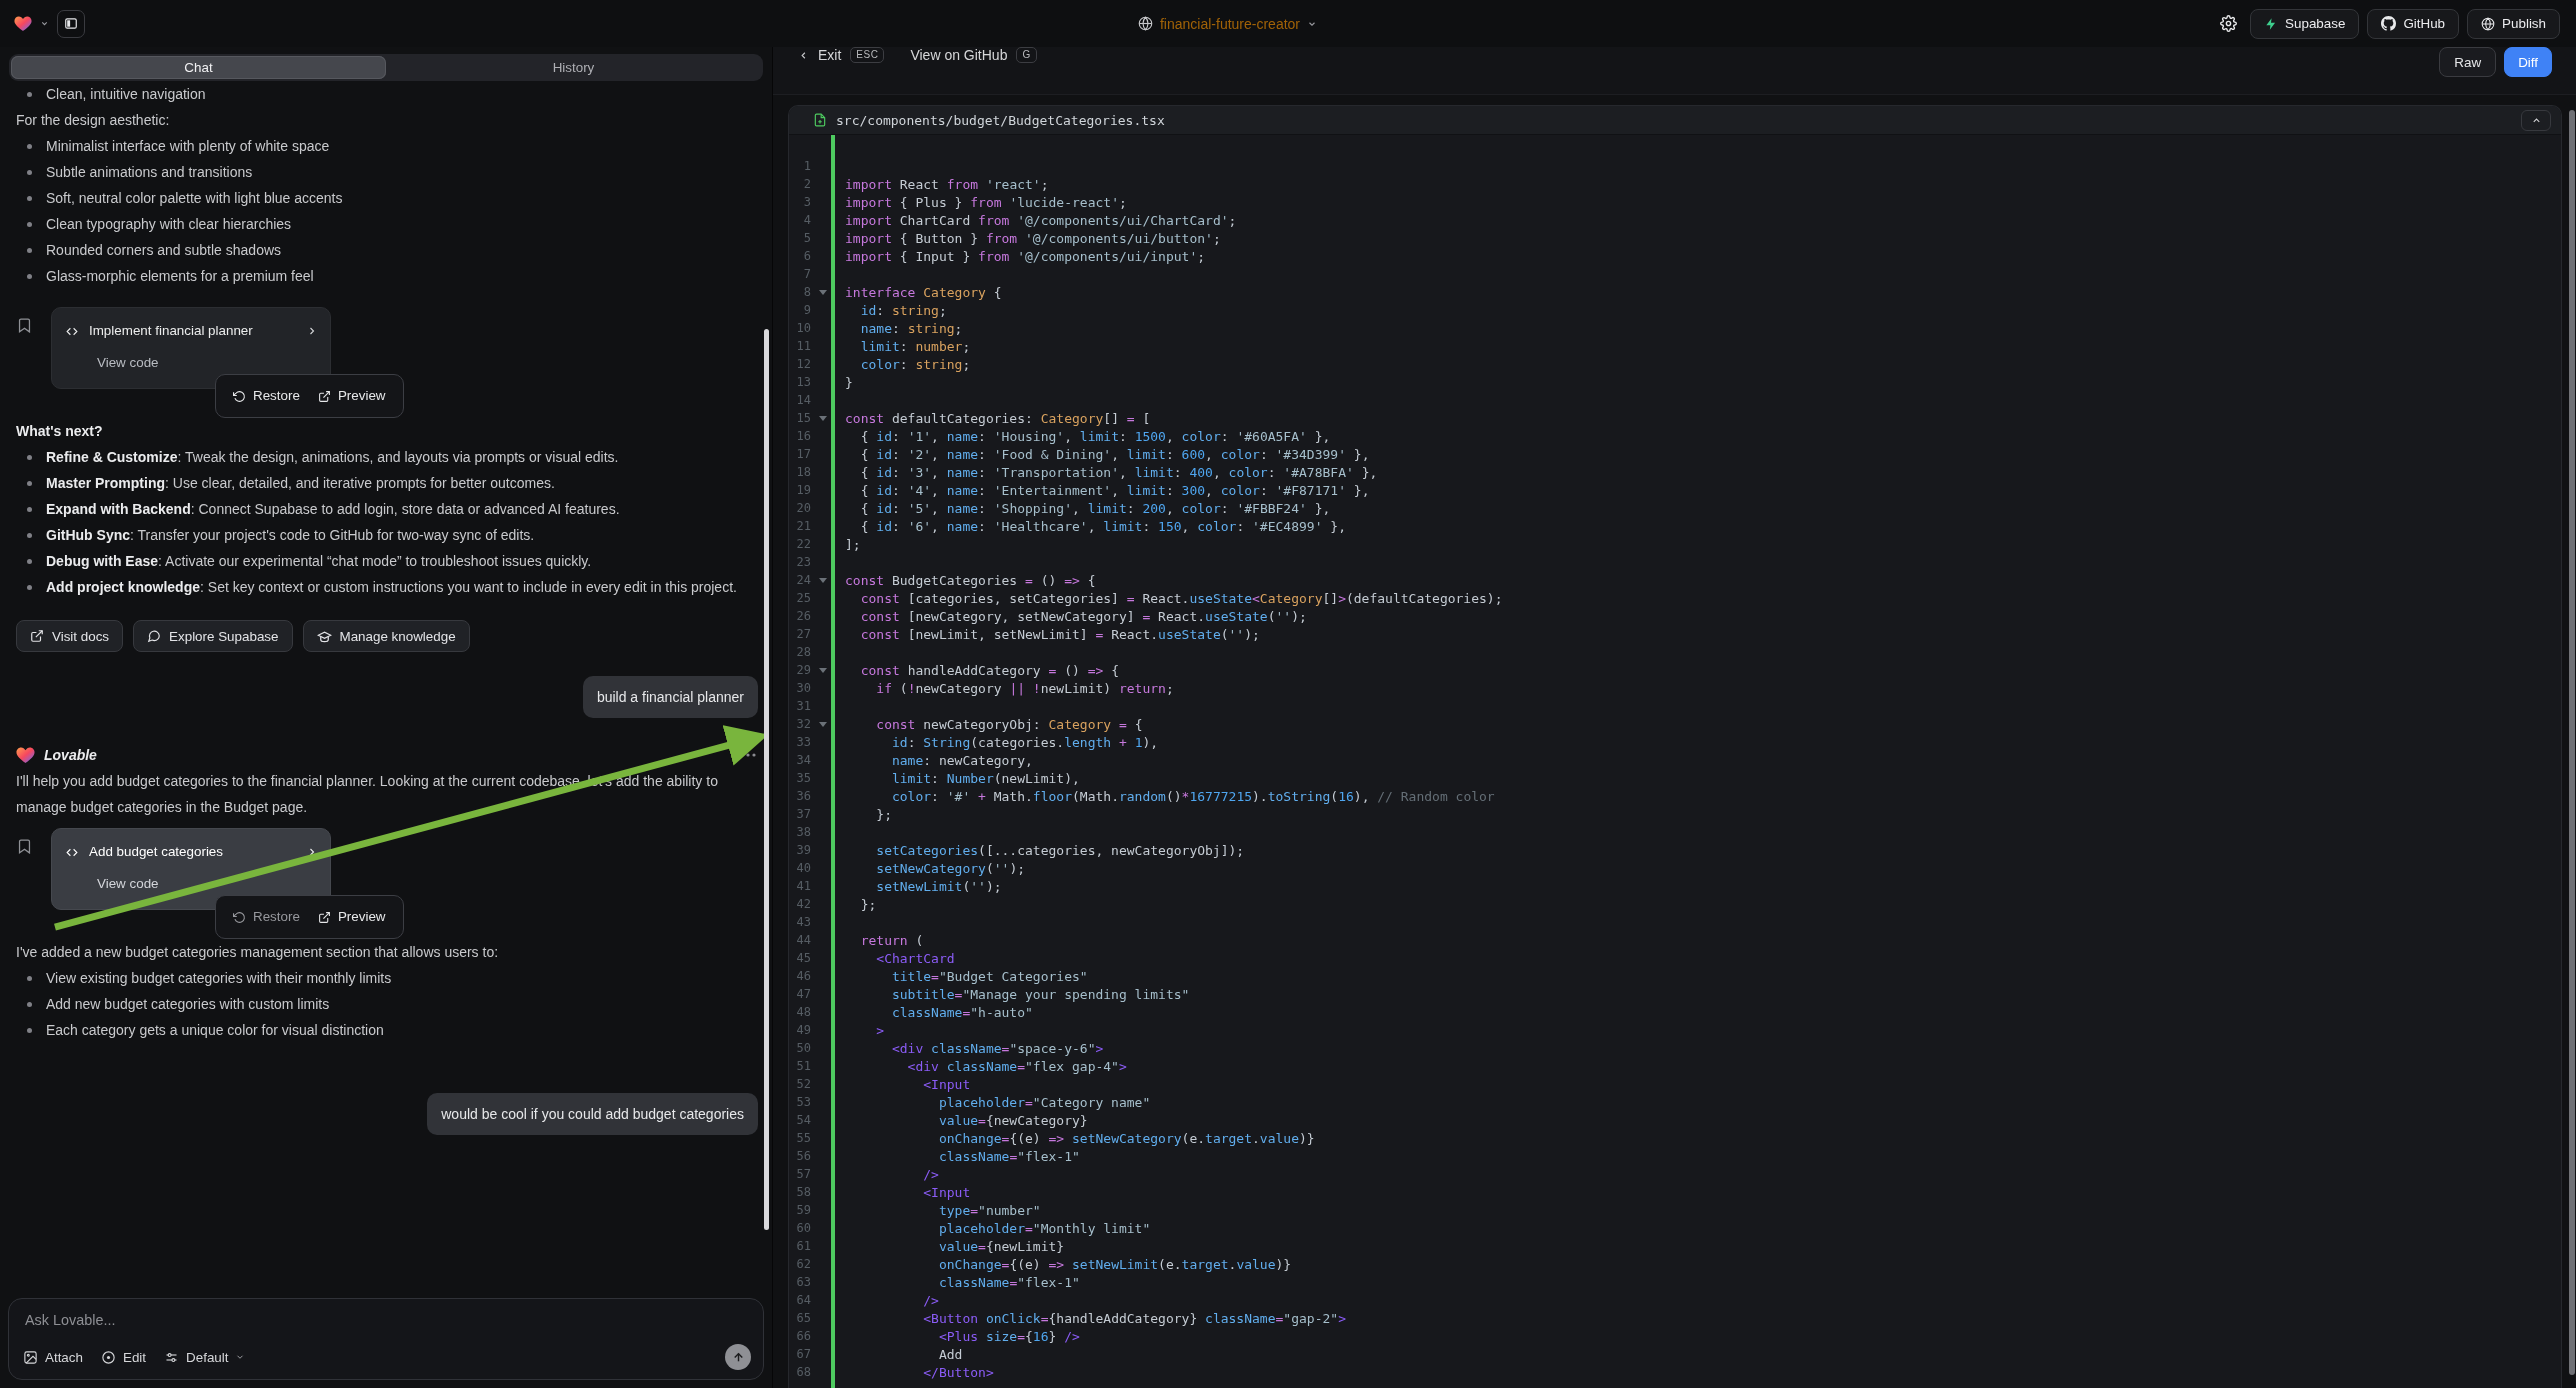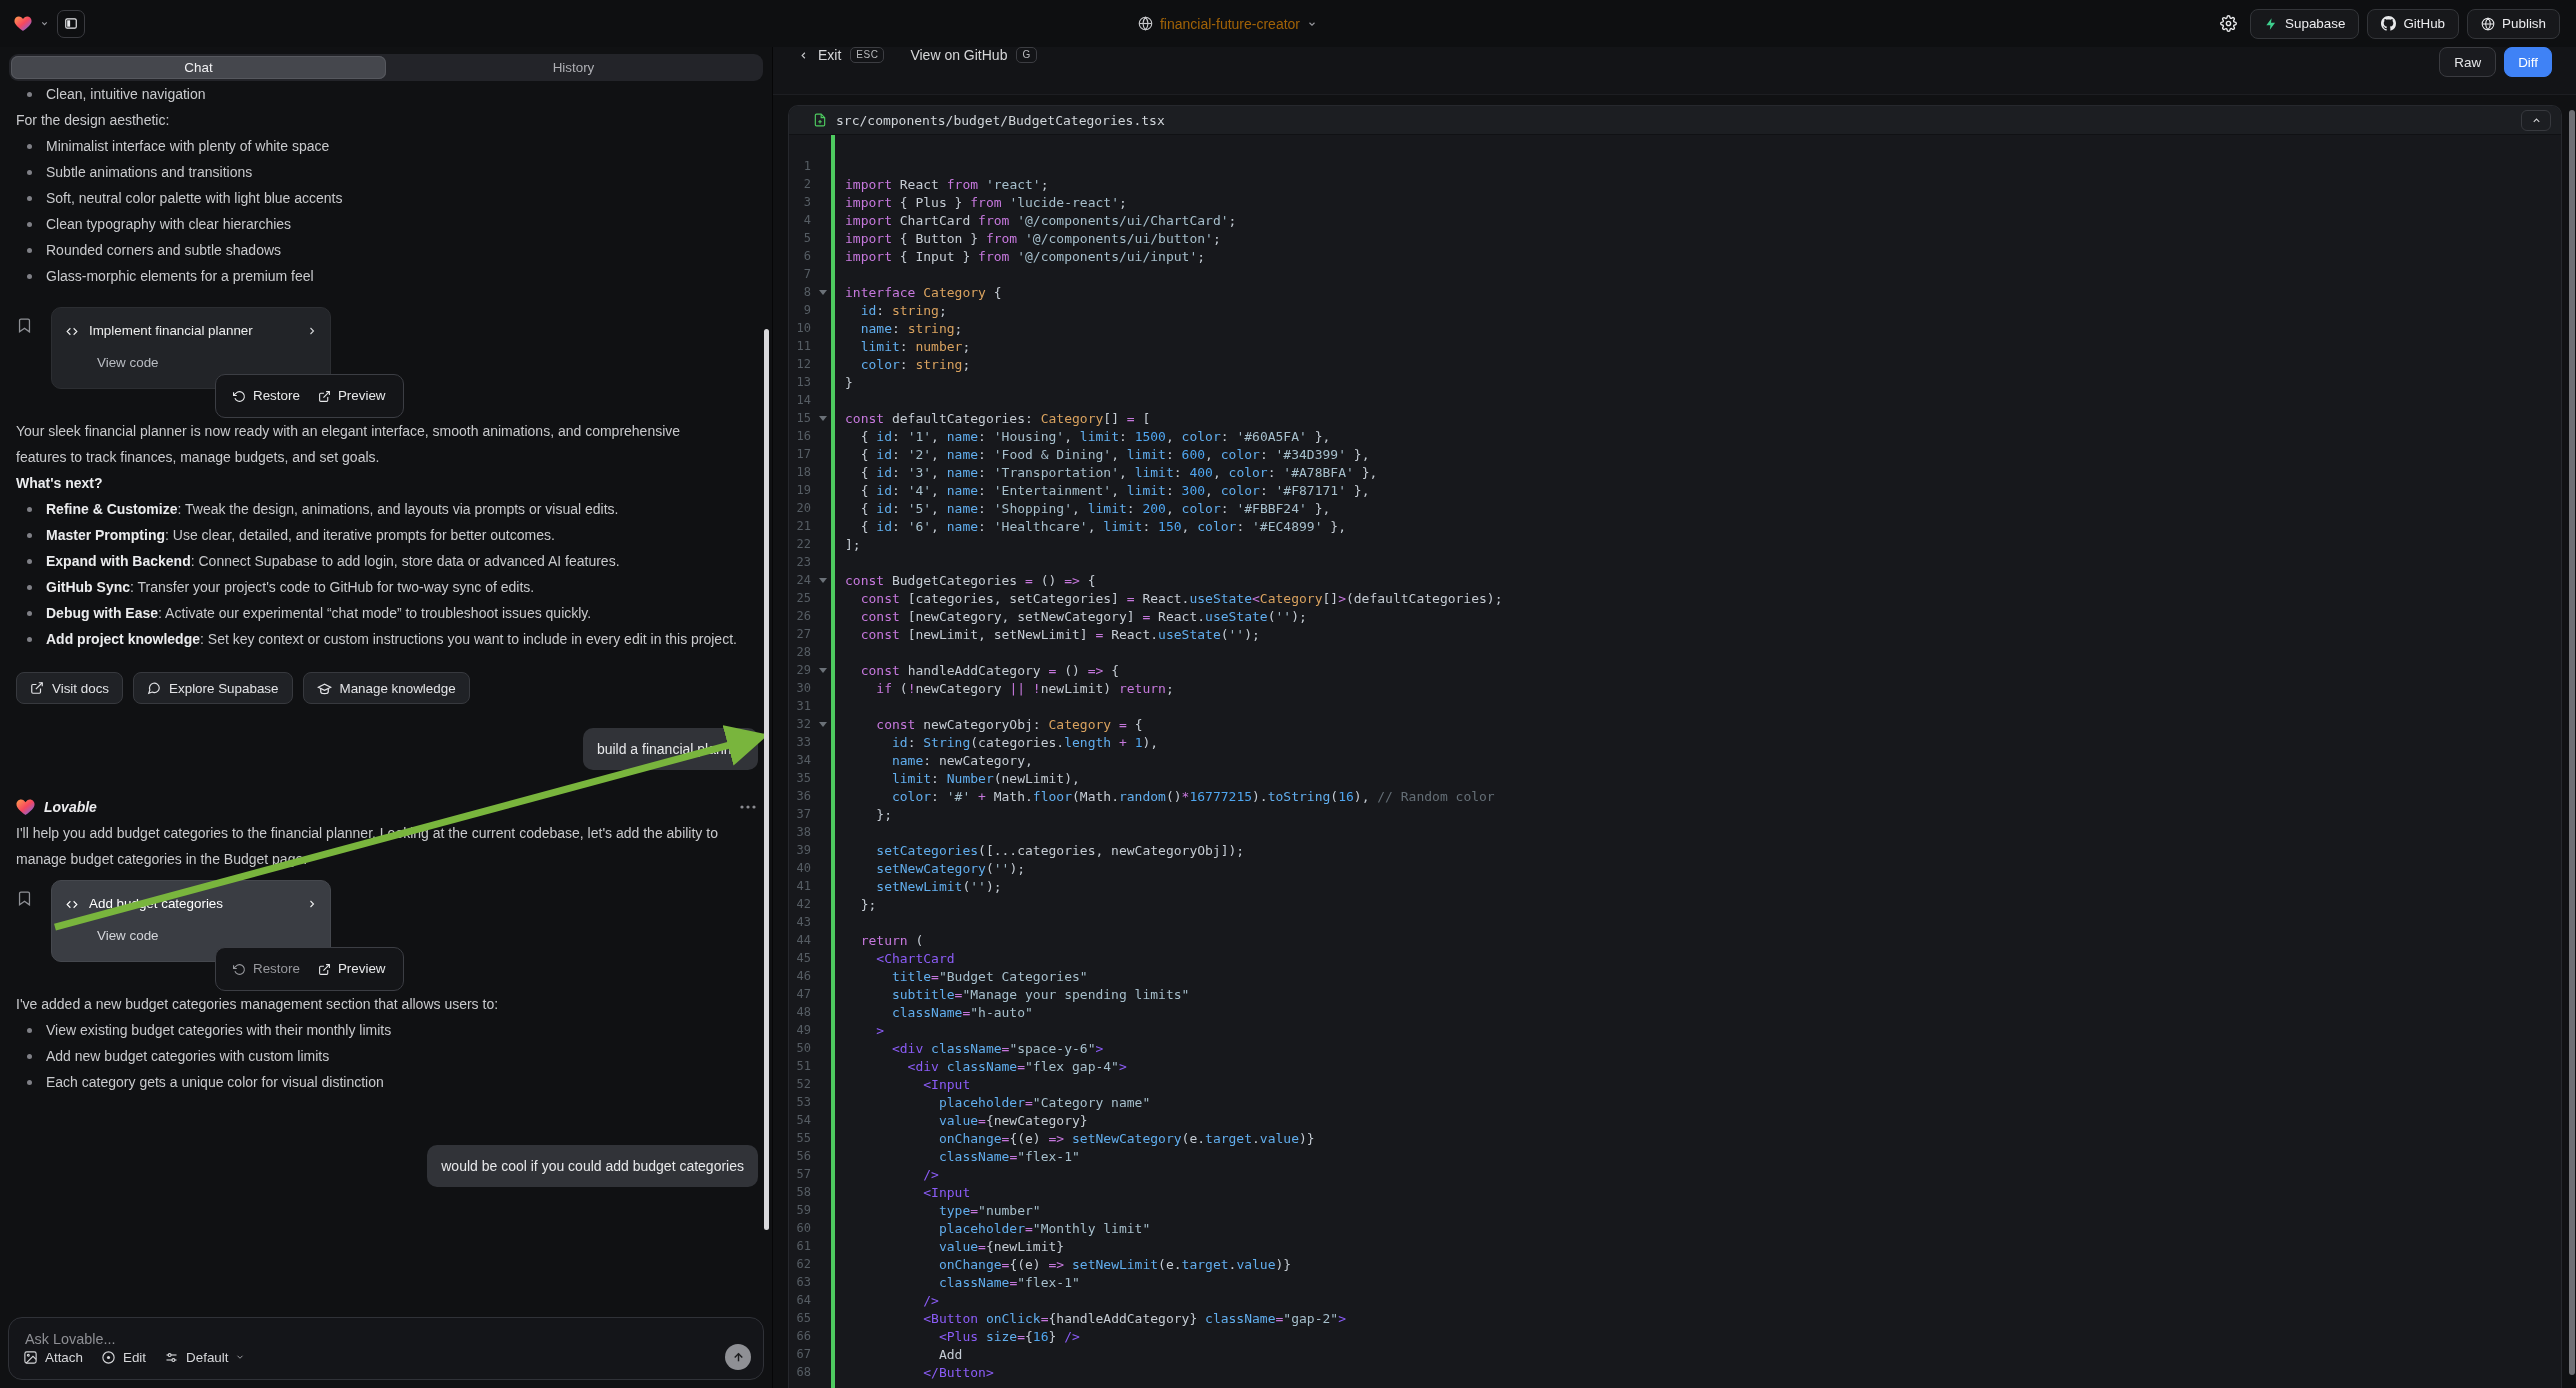--- a/index.html
+++ b/index.html
@@ -63,21 +63,21 @@
   .chip-row.one{margin-top:24px;}
   .chip-row.two{margin-top:50px;}
   
   .assist-row{display:flex;align-items:center;gap:9px;margin-top:24px;font-style:italic;}
   .assist-name{font-size:14px;font-weight:700;color:#ececee;flex:1;}
   .dots{color:#8a8b90;}
   .reply-intro{margin-top:12px;max-width:727px;}
   .added-intro{margin-top:30px;}
   .added-list{margin-top:16px;}
   
-  .composer{position:absolute;left:8px;right:8px;bottom:8px;height:63px;background:#141519;
+  .composer{position:absolute;left:8px;right:8px;bottom:8px;height:82px;background:#141519;
             border:1px solid #303238;border-radius:14px;box-sizing:border-box;padding:12px 14px 10px 14px;z-index:7;}
   .composer-input{width:95%;background:transparent;border:none;outline:none;color:#d7d8db;font-size:14.4px;
                   font-family:"Liberation Sans",sans-serif;}
   .composer-input::placeholder{color:#8e8f94;}
   .composer-row{position:absolute;left:14px;right:12px;bottom:9px;display:flex;align-items:center;gap:18px;}
   .comp-btn{display:flex;align-items:center;gap:7px;font-size:13.4px;color:#d6d7da;cursor:pointer;}
   .comp-spacer{flex:1;}
   .send-btn{width:26px;height:26px;border-radius:50%;background:#8f9095;display:flex;align-items:center;
             justify-content:center;color:#1b1c1e;cursor:pointer;border:none;}
   
@@ -270,21 +270,20 @@
                     <path d="M15 3h6v6"></path>
                     <path d="M10 14L21 3"></path>
                   </svg>
               </span>
               <span>Preview</span>
             </span>
           </div>
         </div>
       </div>
 
-      <p class="summary">Your sleek financial planner is now ready with an elegant interface, smooth animations, and comprehensive features to track finances, manage budgets, and set goals.</p>
 
       <p class="whats-next">What's next?</p>
 
       <ul class="plain next-list">
         <li><span class="bold-lead">Refine &amp; Customize</span><span>: Tweak the design, animations, and layouts via prompts or visual edits.</span></li>
         <li><span class="bold-lead">Master Prompting</span><span>: Use clear, detailed, and iterative prompts for better outcomes.</span></li>
         <li><span class="bold-lead">Expand with Backend</span><span>: Connect Supabase to add login, store data or advanced AI features.</span></li>
         <li><span class="bold-lead">GitHub Sync</span><span>: Transfer your project's code to GitHub for two-way sync of edits.</span></li>
         <li><span class="bold-lead">Debug with Ease</span><span>: Activate our experimental “chat mode” to troubleshoot issues quickly.</span></li>
         <li><span class="bold-lead">Add project knowledge</span><span>: Set key context or custom instructions you want to include in every edit in this project.</span></li>

